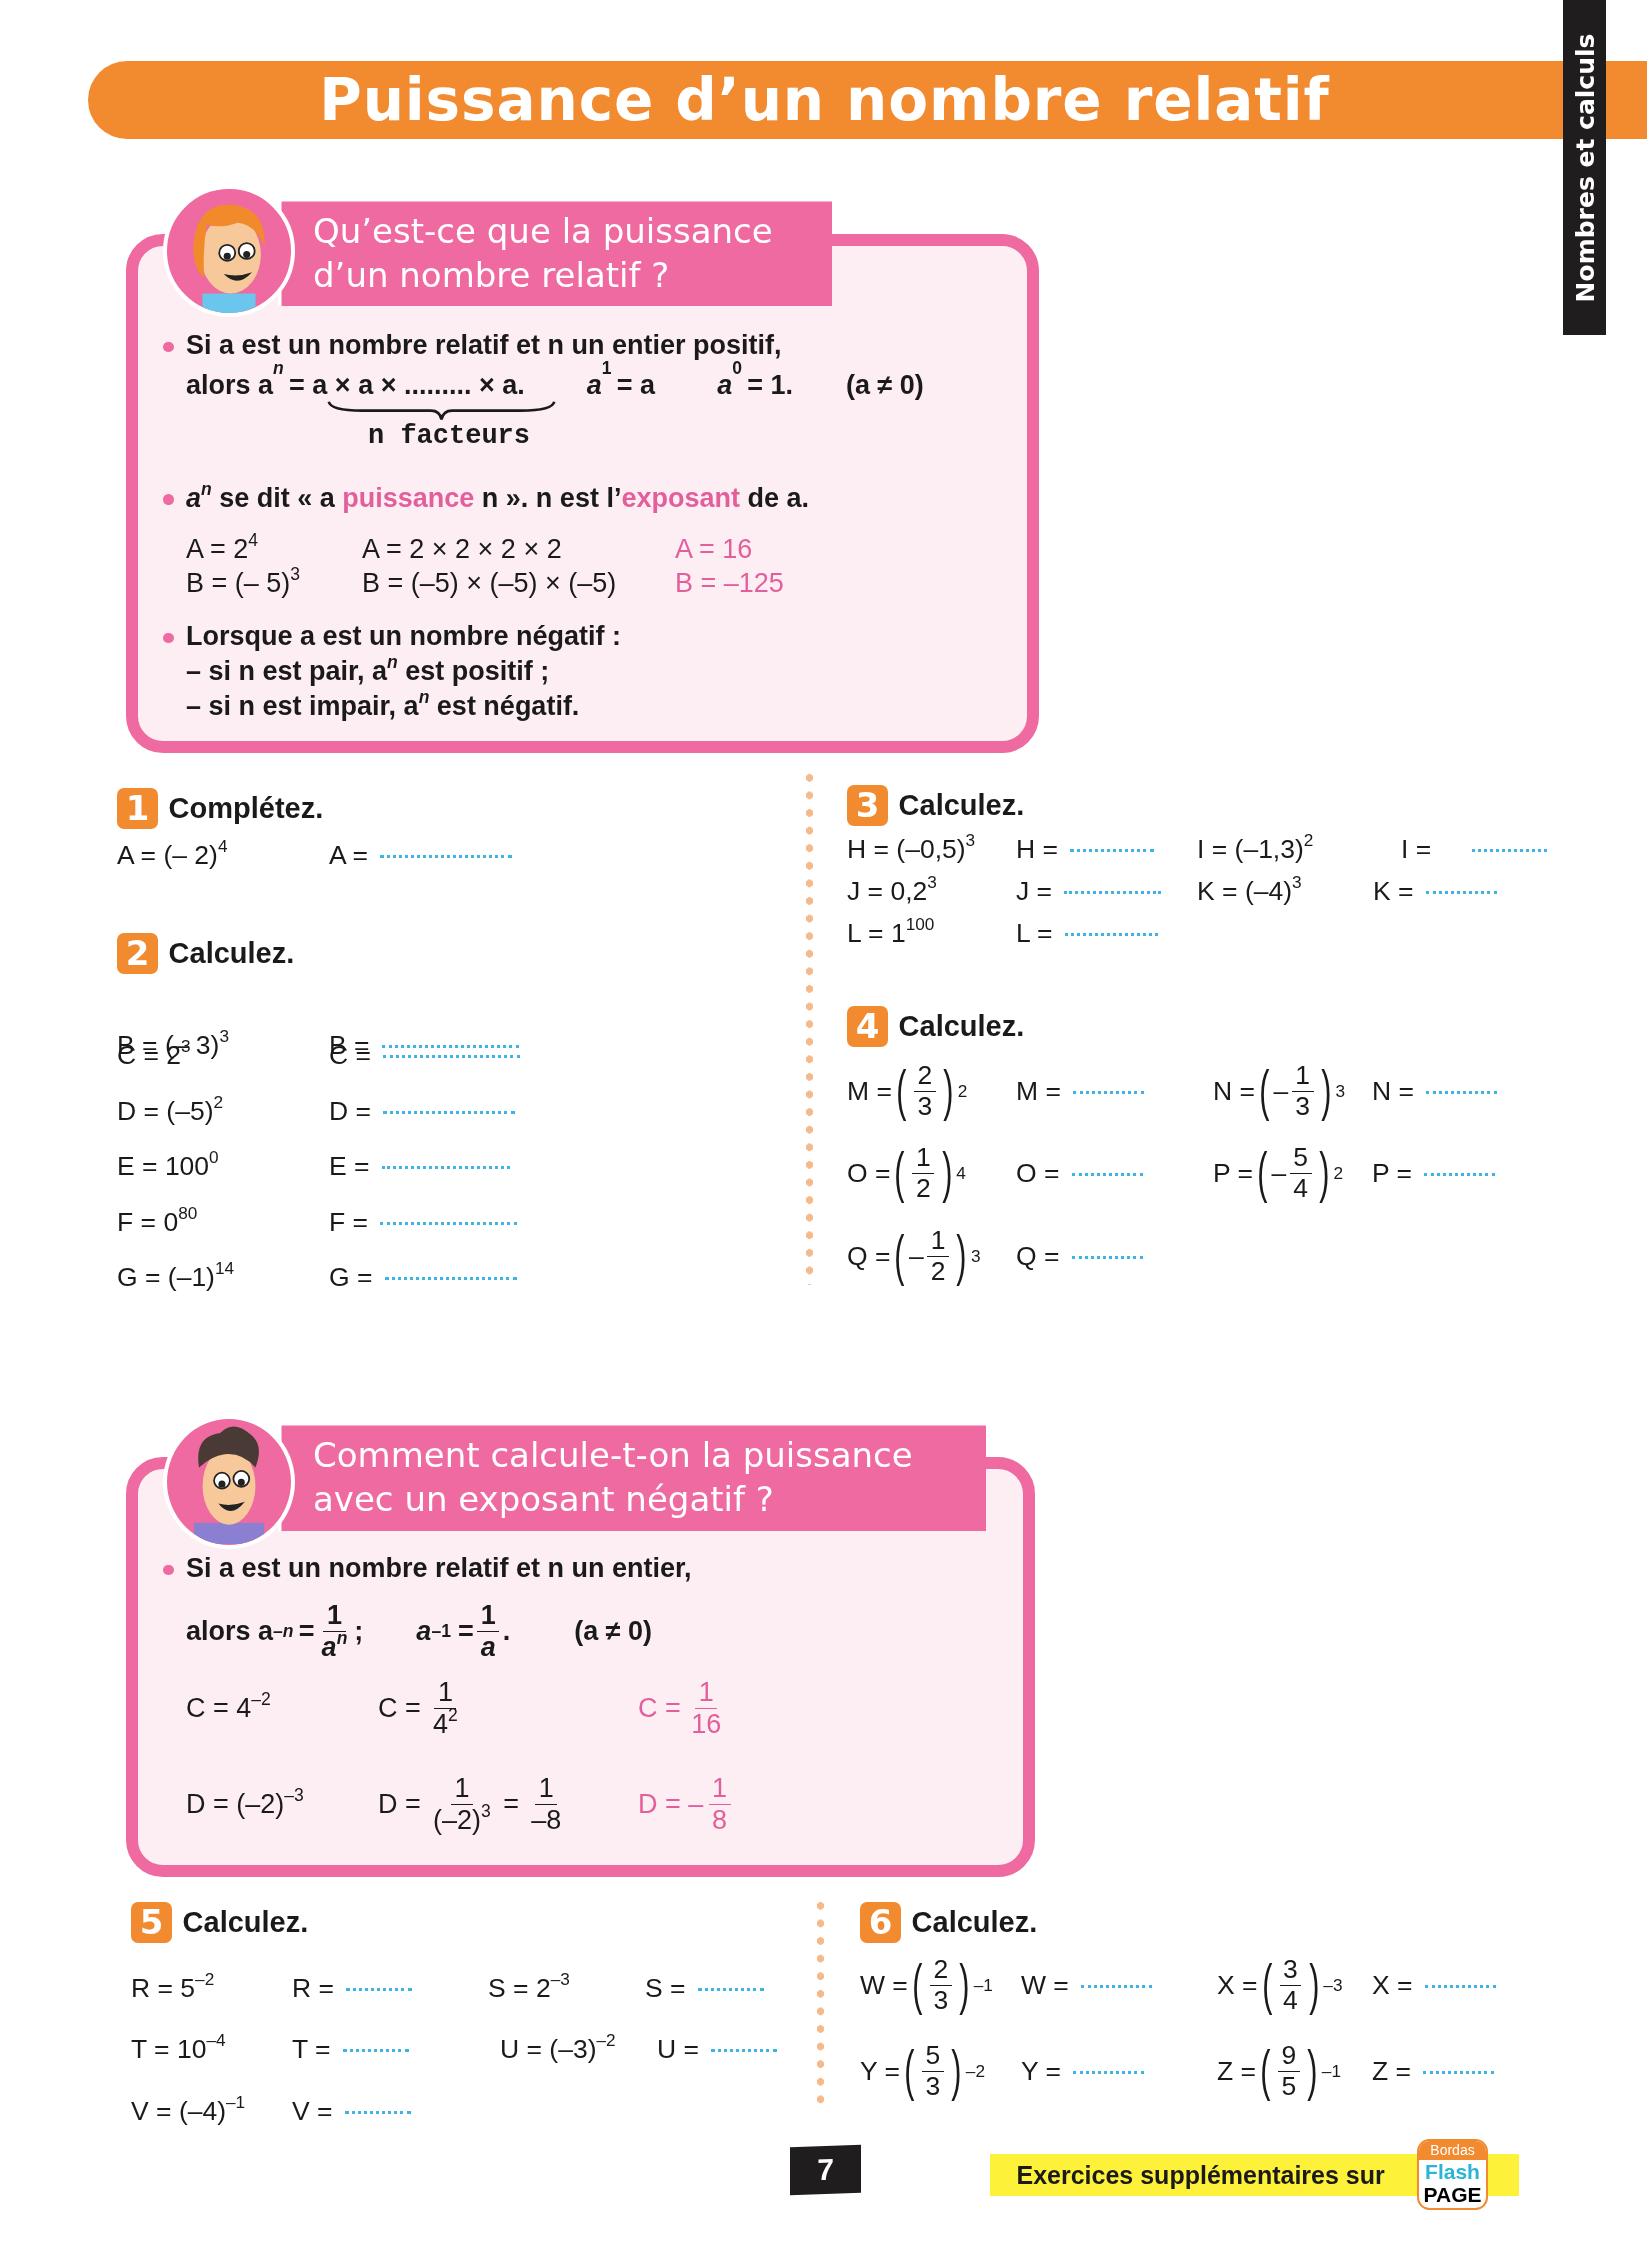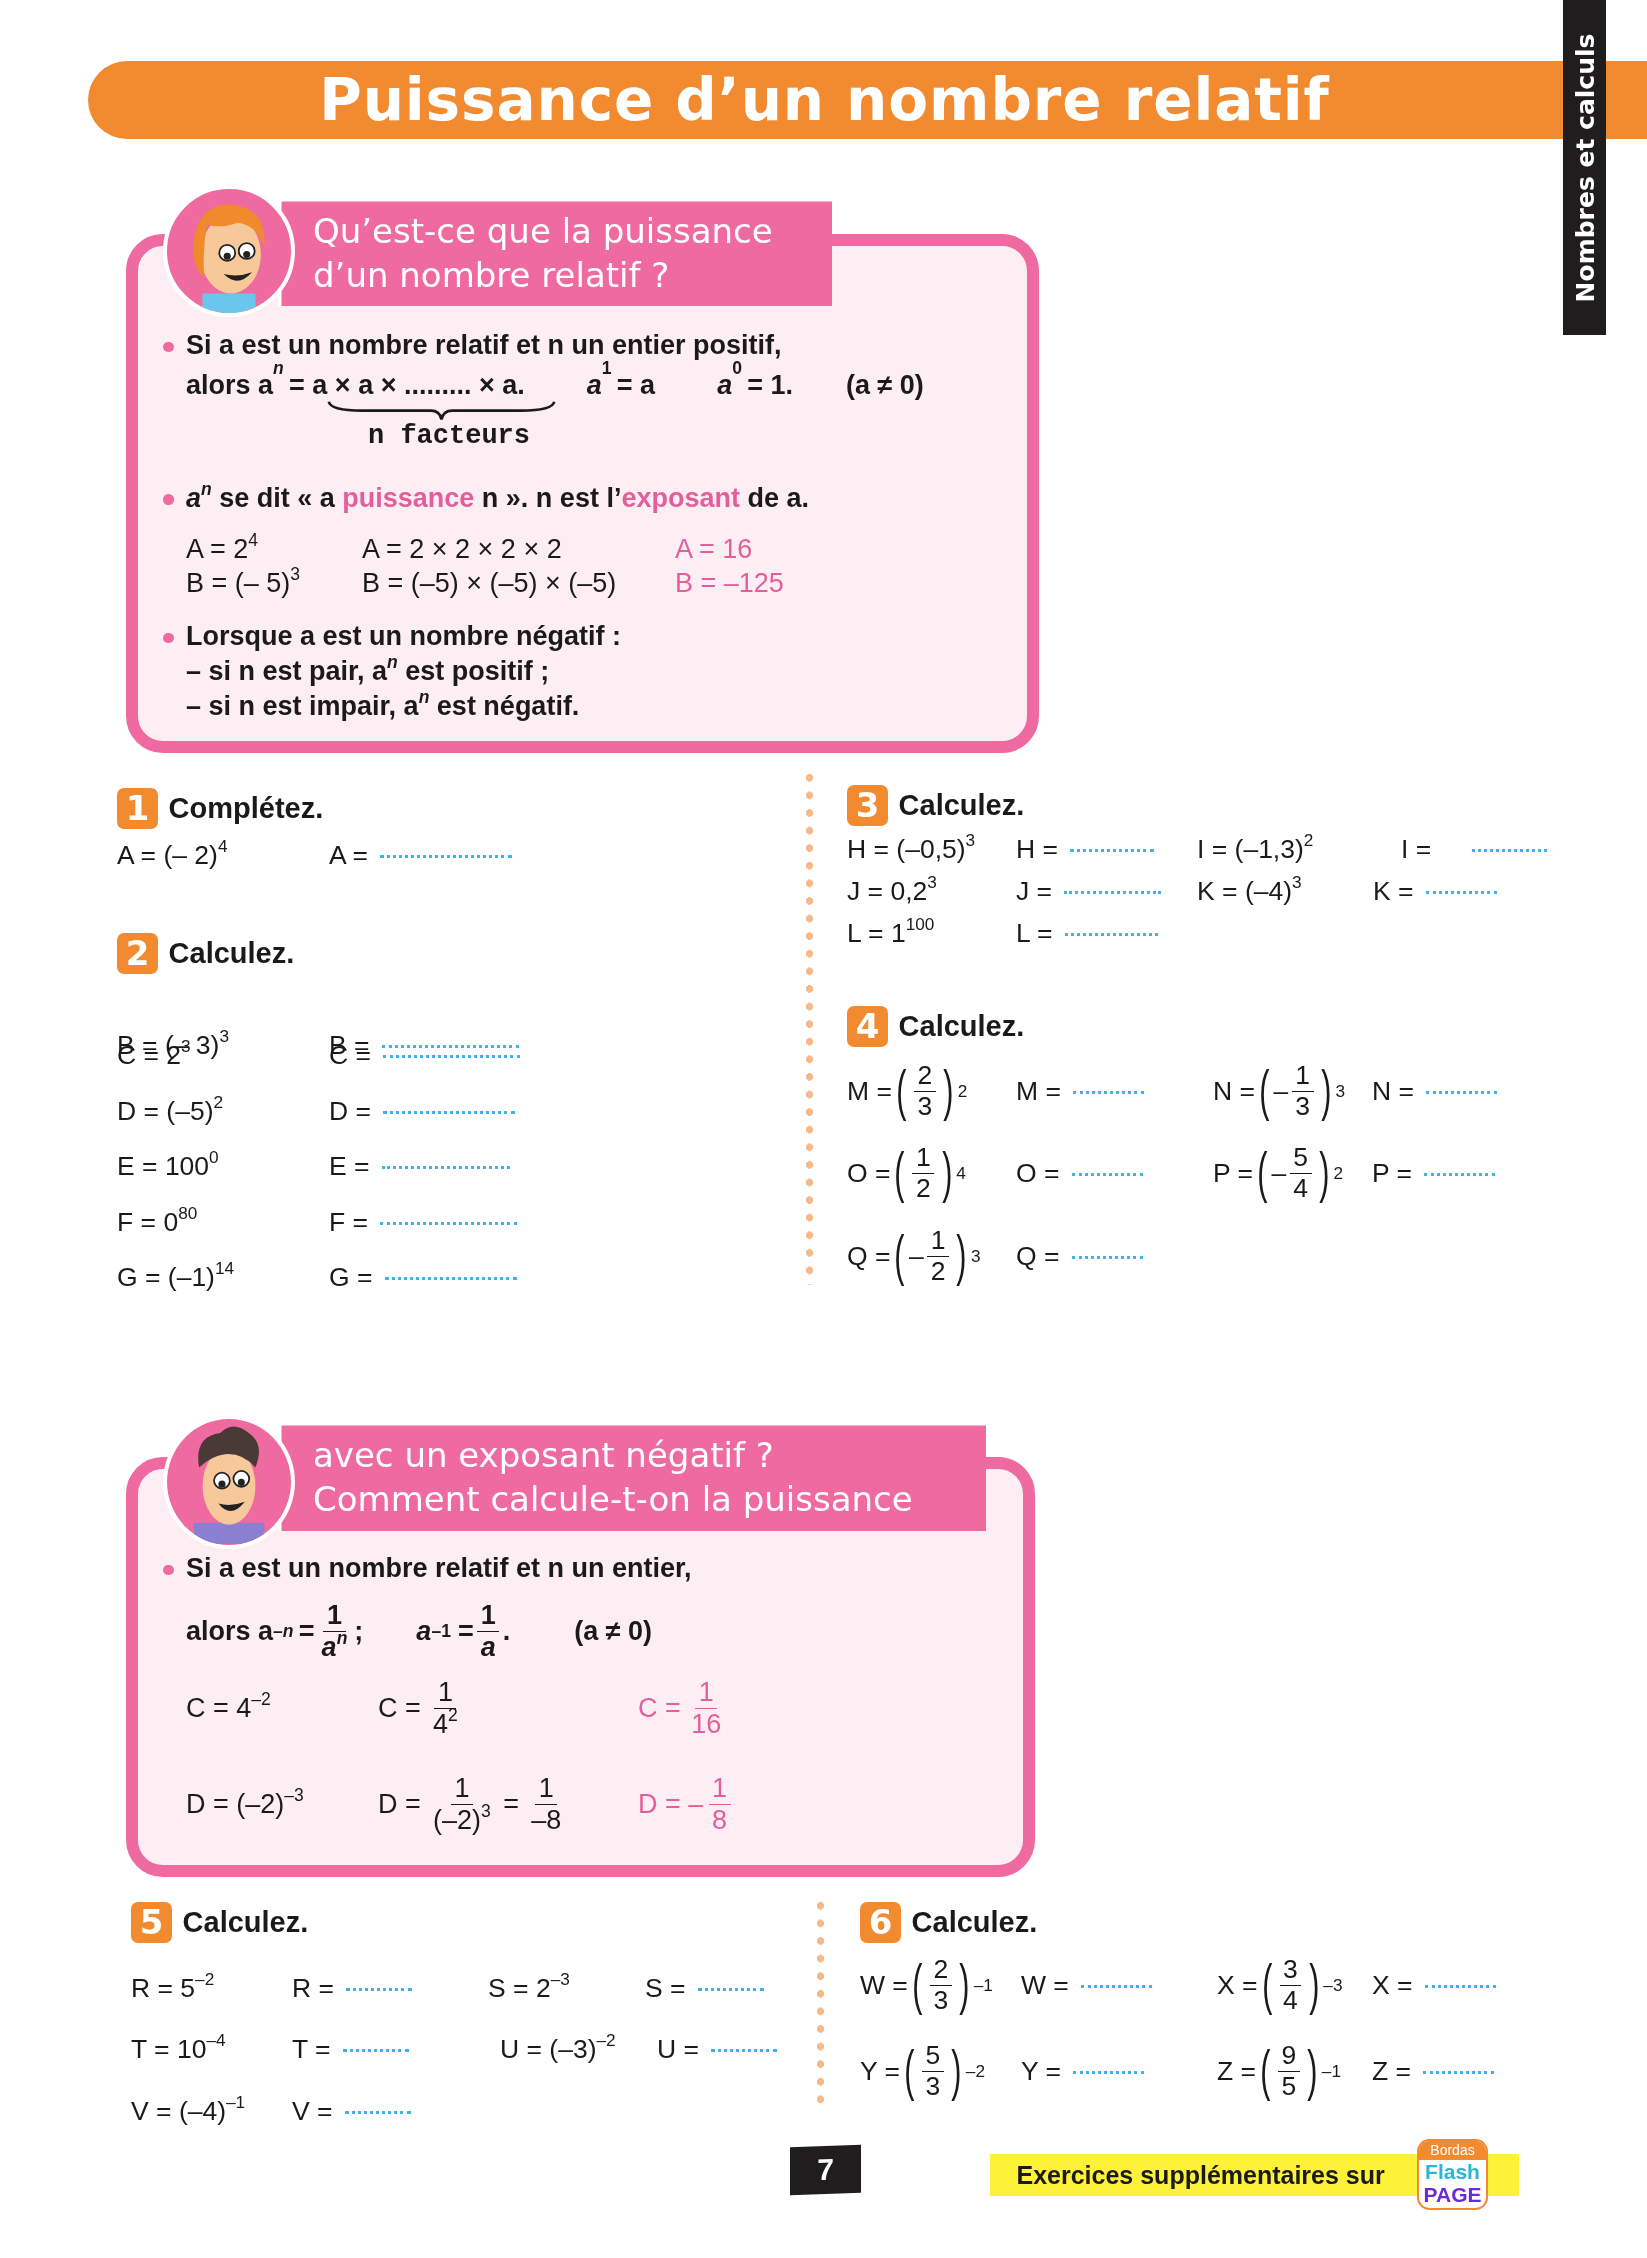--- a/index.html
+++ b/index.html
@@ -49,21 +49,21 @@
     background-size: 7px 17.6px; background-repeat: repeat-y; }
 
   .page-num { left: 790px; top: 2146px; width: 71px; height: 48px; background: #1f1d1d; color: #fff;
     font-weight: bold; font-size: 30px; line-height: 48px; text-align: center; transform: skewY(-2deg); }
   .promo { left: 990px; top: 2154px; width: 529px; height: 42px; background: #fdf13a; }
   .promo-text { position: absolute; left: 26.5px; top: 0; line-height: 42px; font-weight: bold; font-size: 25px; }
   .flash-logo { left: 1417px; top: 2139px; width: 71px; height: 71px; background: #fff; border: 2.6px solid #f28a30;
     border-radius: 12.4px; overflow: hidden; text-align: center; }
   .flash-logo .top { background: #f28a30; color: #fff; font-size: 14px; line-height: 19.4px; }
   .flash-logo .mid { color: #2bb4d4; font-weight: bold; font-size: 21px; line-height: 23px; }
-  .flash-logo .bot { color: #6d28d9; font-weight: bold; font-size: 21px; line-height: 23px; }
+  .flash-logo .bot { color: #000000; font-weight: bold; font-size: 21px; line-height: 23px; }
 </style>
 </head>
 <body>
 
 <div class="abs title-bar"></div>
 <div class="abs title-text">Puissance d’un nombre relatif</div>
 <div class="abs side-tab">
   <span class="side-tab-text">Nombres et calculs</span>
 </div>
 
@@ -275,22 +275,22 @@
       </span>
       <span class="paren">)</span>
       <span class="pexp">3</span>
     </span>
   <span>Q =</span>
     <span class="dots" style="width:71px;"></span>
 </div>
 
 <div class="abs lesson-box" style="left:126px; top:1457px; width:909px; height:420px;"></div>
 <div class="abs banner" style="left:278px; top:1422px; width:708px; height:109px;">
+  <div>Comment calcule-t-on la puissance</div>
   <div>avec un exposant négatif ?</div>
-  <div>Comment calcule-t-on la puissance</div>
 </div>
 <div class="abs avatar" style="left:163px; top:1415px; width:132px; height:134px;">
   <svg width="124" height="125" viewBox="0 0 140 142">
     <rect x="30" y="118" width="80" height="30" fill="#8a7fd0"></rect>
     <ellipse cx="70" cy="76" rx="30" ry="44" fill="#f7c89a"></ellipse>
     <path d="M36 55 Q30 20 60 16 Q75 0 95 18 Q110 30 100 55 Q85 38 65 40 Q50 42 36 55Z" fill="#4a3a35"></path>
     <circle cx="62" cy="70" r="9" fill="#fff" stroke="#222" stroke-width="2"></circle>
     <circle cx="84" cy="68" r="9" fill="#fff" stroke="#222" stroke-width="2"></circle>
     <circle cx="62" cy="74" r="4" fill="#222"></circle>
       <circle cx="84" cy="72" r="4" fill="#222"></circle>

